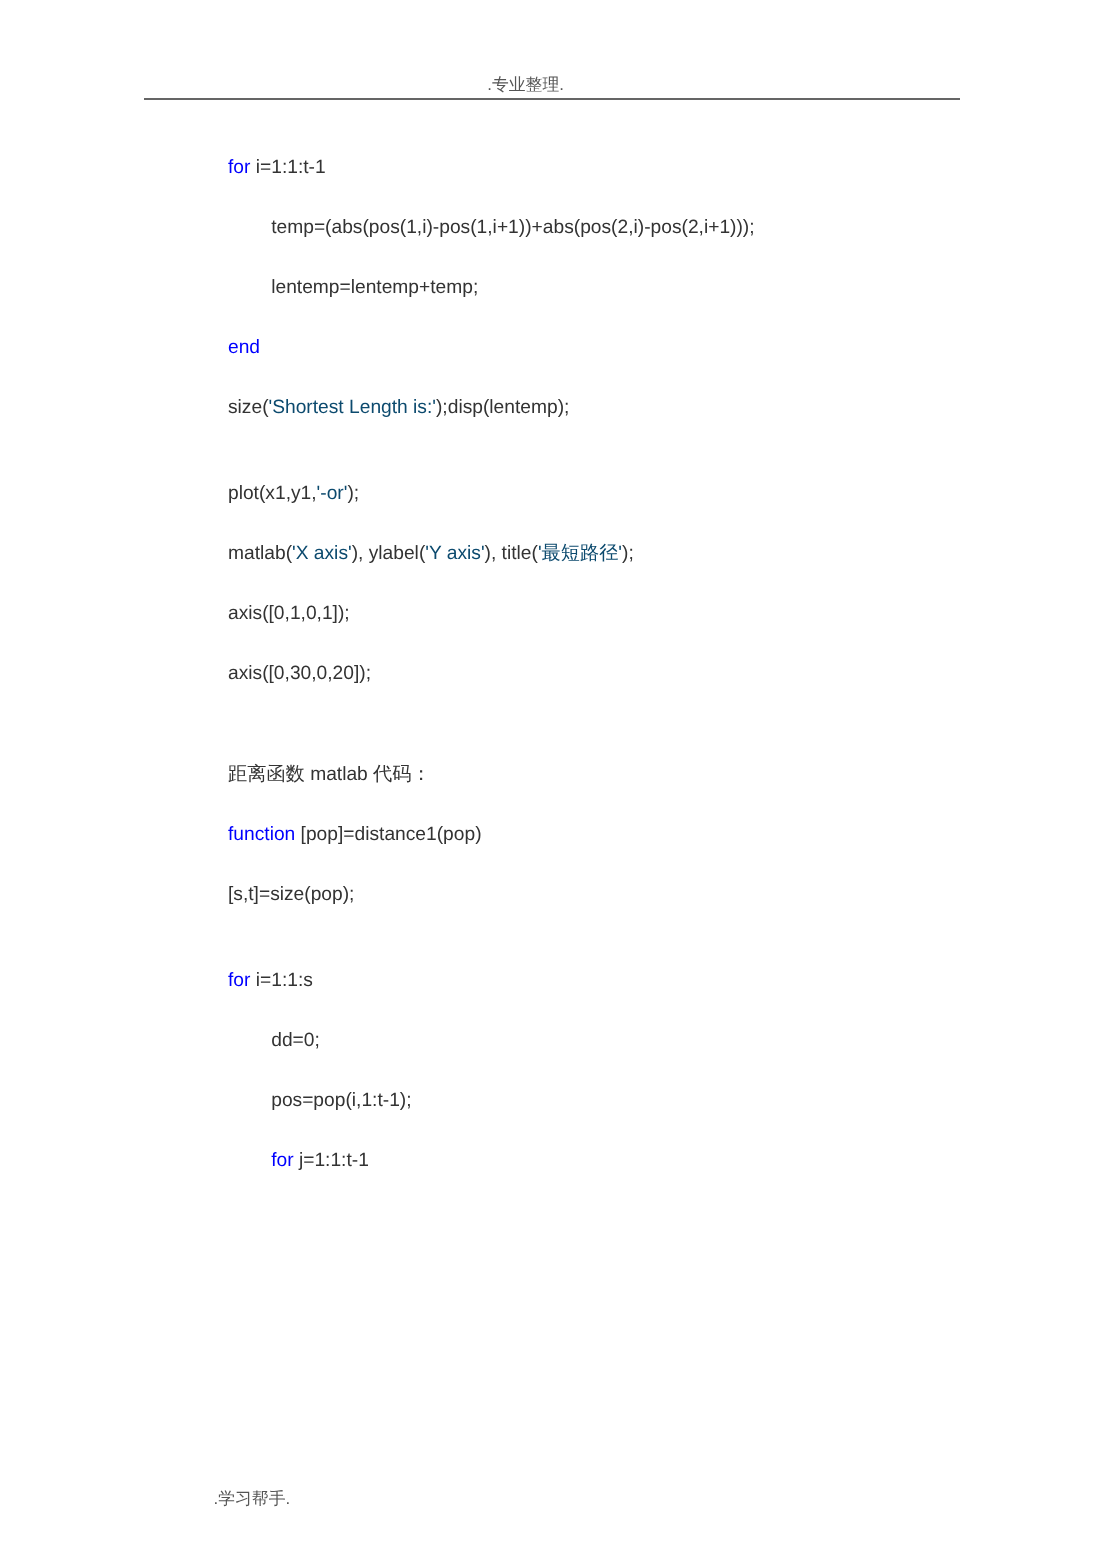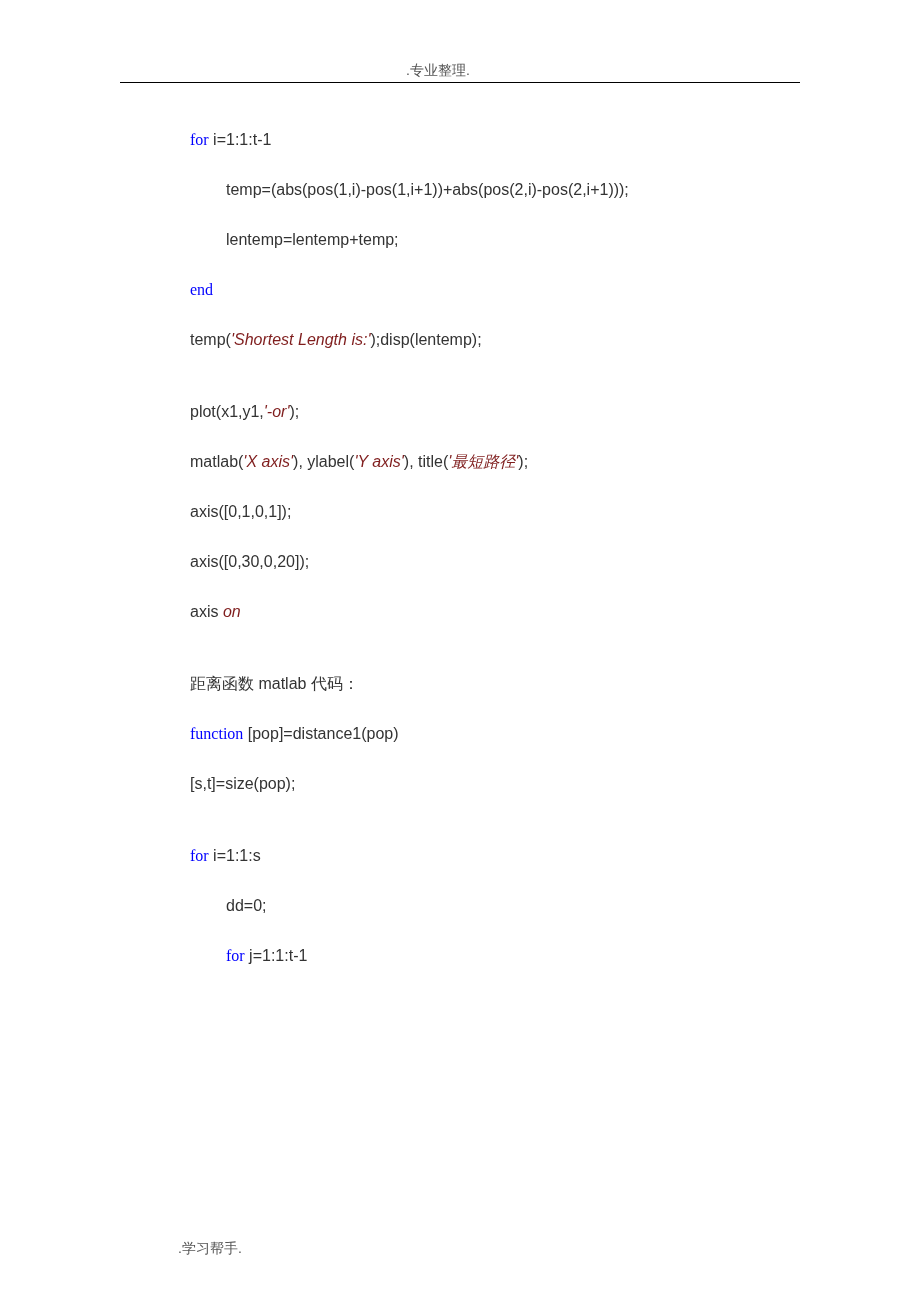--- a/index.html
+++ b/index.html
@@ -34,22 +34,22 @@
       top: 128px;
       left: 190px;
       width: 560px;
       line-height: 1.5;
     }
     .line {
       margin-bottom: 26px;
       white-space: nowrap;
     }
     .indent1 { padding-left: 36px; }
-    .kw-blue { color: #0000ff; font-family: Liberation Serif, serif; }
-    .str-purple { color: #7f1d1d; font-style: italic; }
+    .kw-blue { color: #0000ff; }
+    .str-purple { color: #0c4a6e; }
     .footer-area {
       position: absolute;
       bottom: 44px;
       left: 178px;
       font-size: 14px;
       color: #555555;
     }
   </style>
 </head>
 <body>
@@ -71,64 +71,64 @@
 
   <div class="line indent1">
     <span> lentemp=lentemp+temp;</span>
   </div>
 
   <div class="line">
     <span class="kw-blue">end</span>
   </div>
 
   <div class="line">
-    <span>temp(</span><span class="str-purple">'Shortest Length is:'</span><span>);disp(lentemp);</span>
+    <span>size(</span><span class="str-purple">'Shortest Length is:'</span><span>);disp(lentemp);</span>
   </div>
 
   <div class="line" style="margin-top:48px">
     <span>plot(x1,y1,</span><span class="str-purple">'-or'</span><span>);</span>
   </div>
 
   <div class="line">
     <span>matlab(</span><span class="str-purple">'X axis'</span><span>), ylabel(</span><span class="str-purple">'Y axis'</span><span>), title(</span><span class="str-purple">'最短路径'</span><span>);</span>
   </div>
 
   <div class="line">
     <span>axis([0,1,0,1]);</span>
   </div>
 
   <div class="line">
     <span>axis([0,30,0,20]);</span>
   </div>
 
-  <div class="line">
-    <span>axis </span><span class="str-purple">on</span>
-  </div>
 
-  <div class="line" style="margin-top:48px">
+  <div class="line" style="margin-top:60px">
     <span>距离函数 matlab 代码：</span>
   </div>
 
   <div class="line">
     <span class="kw-blue">function</span><span> [pop]=distance1(pop)</span>
   </div>
 
 
   <div class="line">
     <span>[s,t]=size(pop);</span>
   </div>
 
   <div class="line" style="margin-top:48px">
     <span class="kw-blue">for</span><span> i=1:1:s</span>
   </div>
 
   <div class="line indent1">
     <span>dd=0;</span>
   </div>
 
+  <div class="line indent1">
+    <span>pos=pop(i,1:t-1);</span>
+  </div>
 
 
   <div class="line indent1">
     <span class="kw-blue">for</span><span> j=1:1:t-1</span>
   </div>
 
 </div>
 
 <div class="footer-area">
   <span>.学习帮手.</span>

